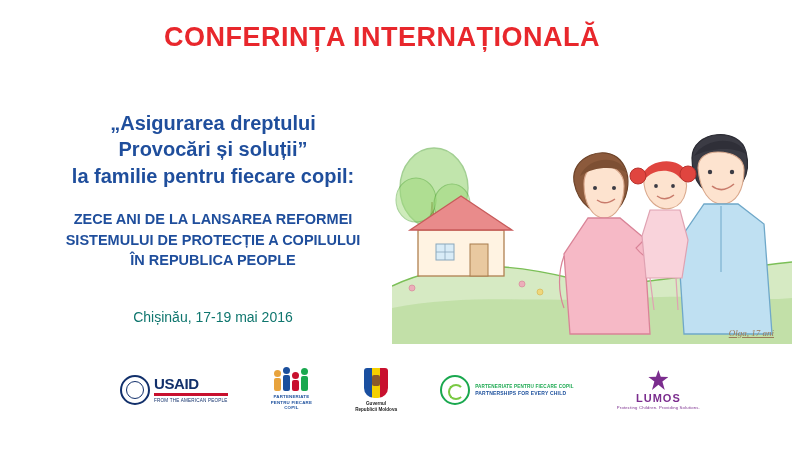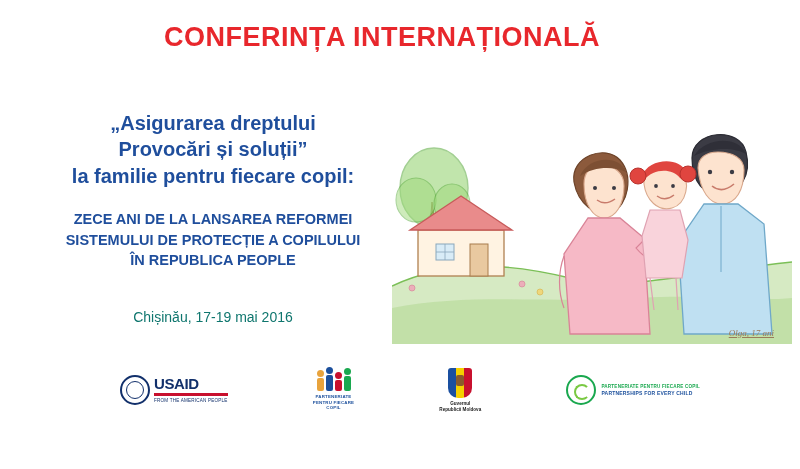--- a/index.html
+++ b/index.html
@@ -422,15 +422,20 @@
     </div>
 
     <div class="logo logo-pfec">
       <div class="pfec-mark"></div>
       <div class="pfec-text">
         <div class="l1">PARTENERIATE PENTRU FIECARE COPIL</div>
         <div class="l2">PARTNERSHIPS FOR EVERY CHILD</div>
       </div>
     </div>
 
+    <div class="logo logo-lumos">
+      <div class="lumos-mark"></div>
+      <div class="lumos-word">LUMOS</div>
+      <div class="lumos-tag">Protecting Children. Providing Solutions.</div>
+    </div>
 
   </div>
 </div>
 
 </body></html>

